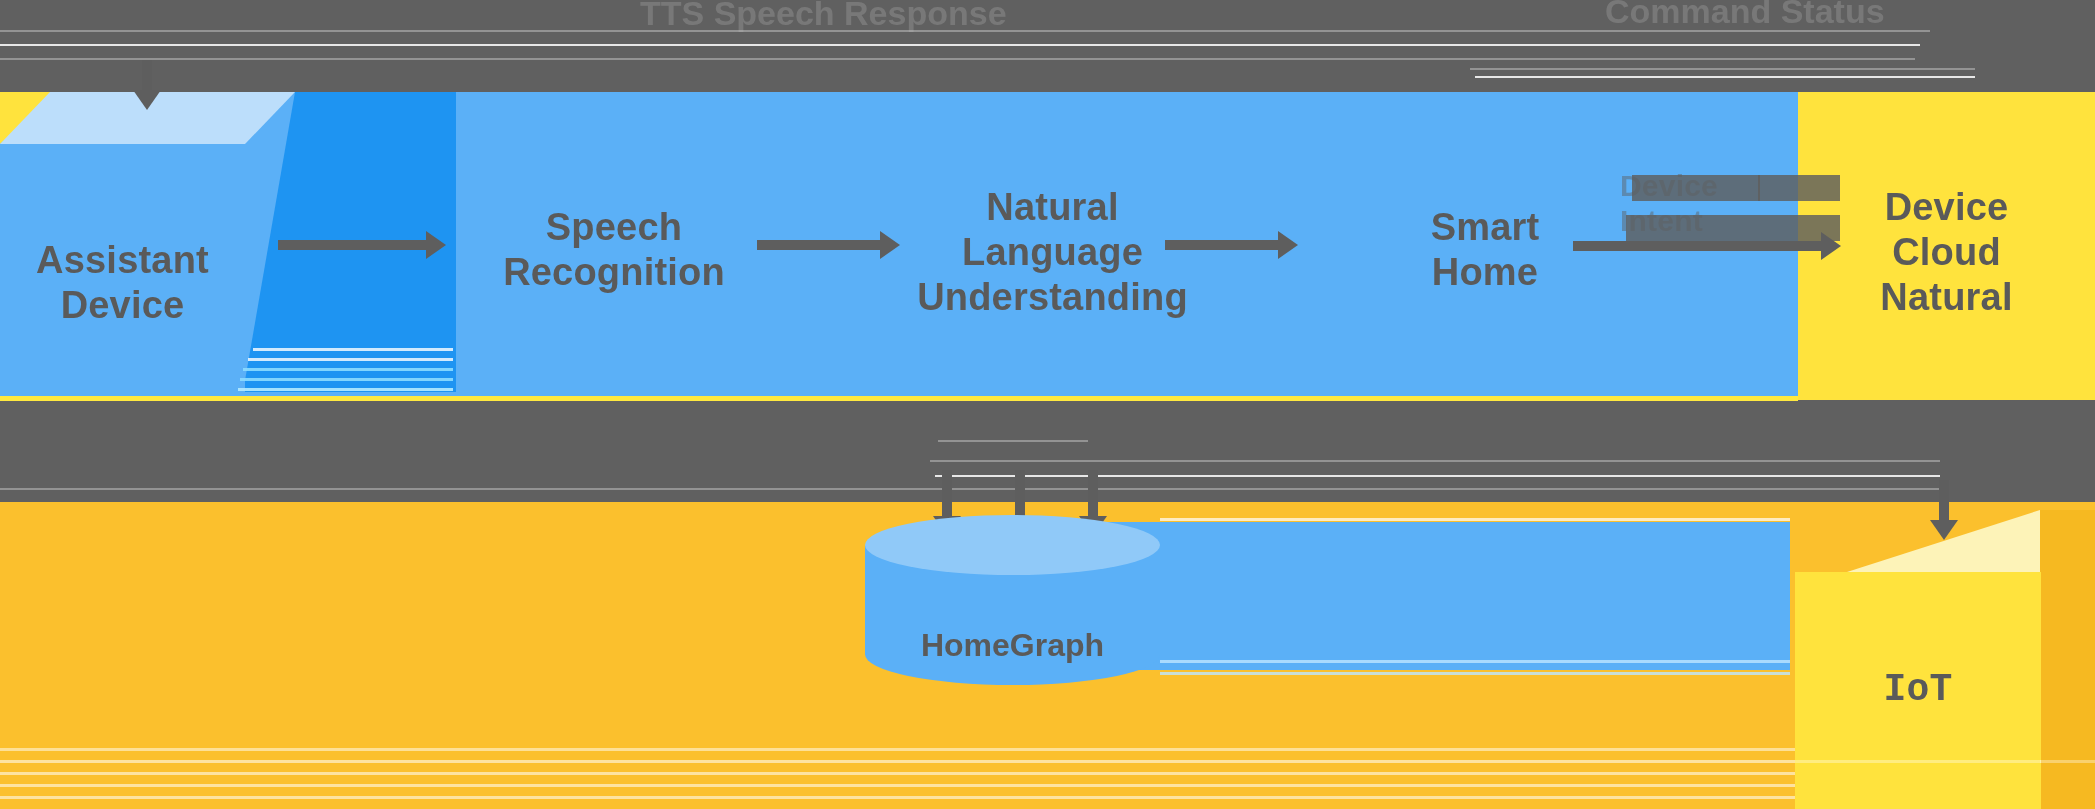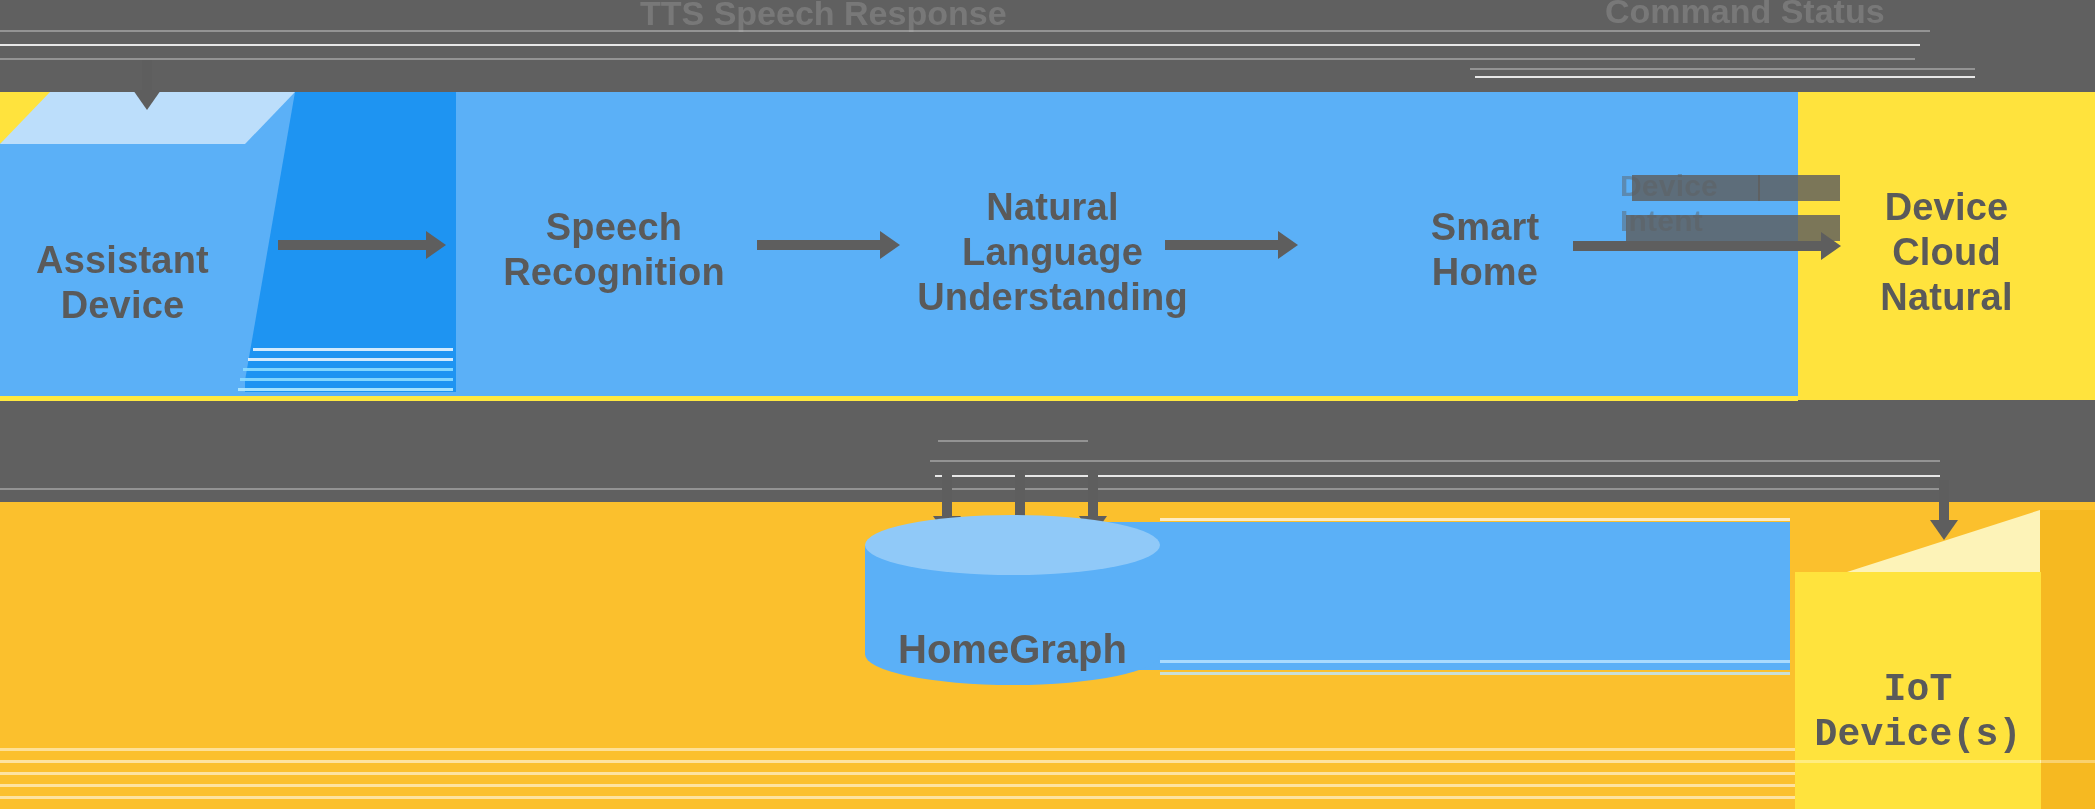--- a/index.html
+++ b/index.html
@@ -16,21 +16,21 @@
   .yellow-right-top{position:absolute;left:1798px;top:92px;width:297px;height:308px;background:#ffe33d;}
 
   .yellow-edge-line{position:absolute;background:#ffe93f;height:5px;}
   .yellow-wedge{position:absolute;background:#ffe33d;}
 
   .blue-dark{position:absolute;background:#1e94f2;}
 
   .label{position:absolute;color:#5a5a5a;font-weight:bold;text-align:center;line-height:1.18;letter-spacing:.2px;}
 
   .f38{font-size:38px;}
-  .f34{font-size:40px;}
+  .f34{font-size:32px;}
   .f30{font-size:30px;}
 
   .arrow{position:absolute;height:10px;background:#5e5e5e;}
   .arrow::after{content:"";position:absolute;right:-18px;top:-9px;border-left:20px solid #5e5e5e;border-top:14px solid transparent;border-bottom:14px solid transparent;}
 
   .arrow-down{position:absolute;width:10px;background:#5e5e5e;}
   .arrow-down::after{content:"";position:absolute;bottom:-18px;left:-9px;border-top:20px solid #5e5e5e;border-left:14px solid transparent;border-right:14px solid transparent;}
 
   .ghost-line{position:absolute;background:rgba(190,190,190,.55);height:2px;}
   .ghost-line.bright{background:rgba(255,255,255,.85);}
@@ -154,21 +154,20 @@
     <div class="cyl-top"></div>
     <div class="cyl-label f34" style="top:112px;color:#5a5a5a;">HomeGraph</div>
   </div>
 
   <div class="iot-top" style="left:1795px;top:510px;width:300px;height:62px;clip-path:polygon(52px 62px,245px 0,300px 0,300px 62px);background:#fdf3b8;"></div>
   <div class="iot-side" style="left:2040px;top:510px;width:55px;height:299px;"></div>
   <div class="iot-front" style="left:1795px;top:572px;width:246px;height:237px;"></div>
 
   <div class="label f38" style="left:1795px;top:668px;width:246px;font-family:Liberation Mono, monospace;">
     <span>IoT</span><br>
-    <span>Device(s)</span>
   </div>
 
   <div class="arrow-down" style="left:1939px;top:480px;height:42px;"></div>
 
   <div class="scan" style="left:0;top:748px;width:1795px;background:rgba(255,255,255,.5);"></div>
   <div class="scan" style="left:0;top:760px;width:1795px;background:rgba(255,255,255,.55);"></div>
   <div class="scan" style="left:0;top:772px;width:1795px;background:rgba(255,255,255,.55);"></div>
   <div class="scan" style="left:0;top:784px;width:1795px;background:rgba(255,255,255,.55);"></div>
   <div class="scan" style="left:0;top:796px;width:1795px;background:rgba(255,255,255,.55);"></div>
   <div class="scan" style="left:1795px;top:760px;width:246px;background:rgba(255,255,255,.35);"></div>

